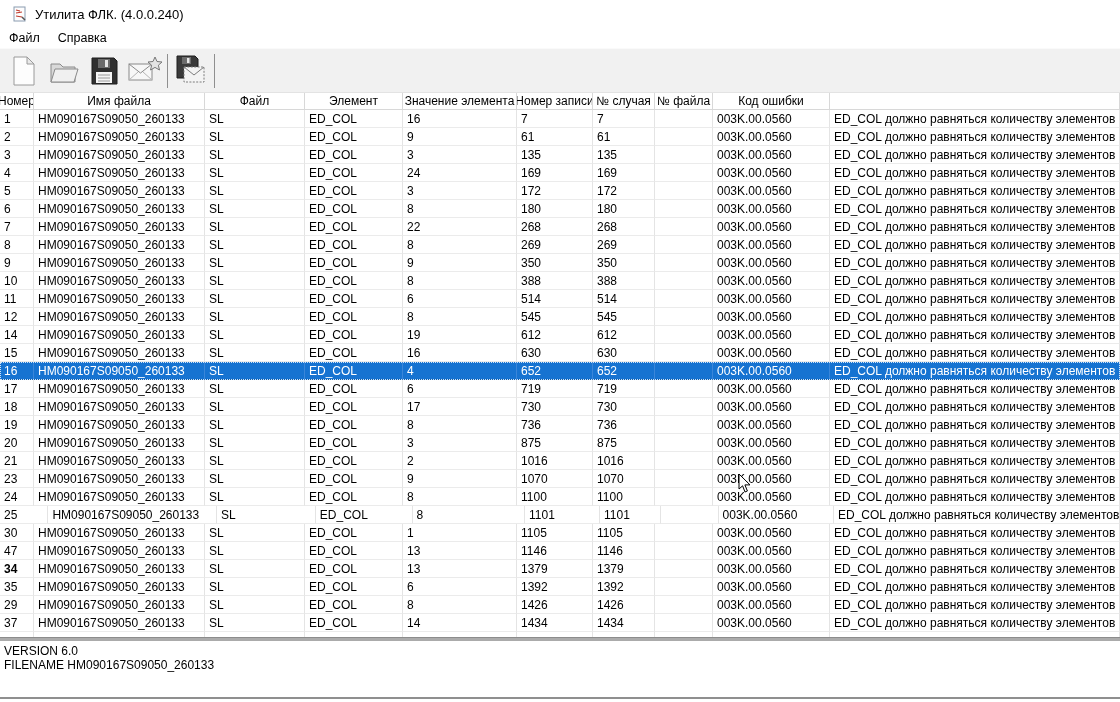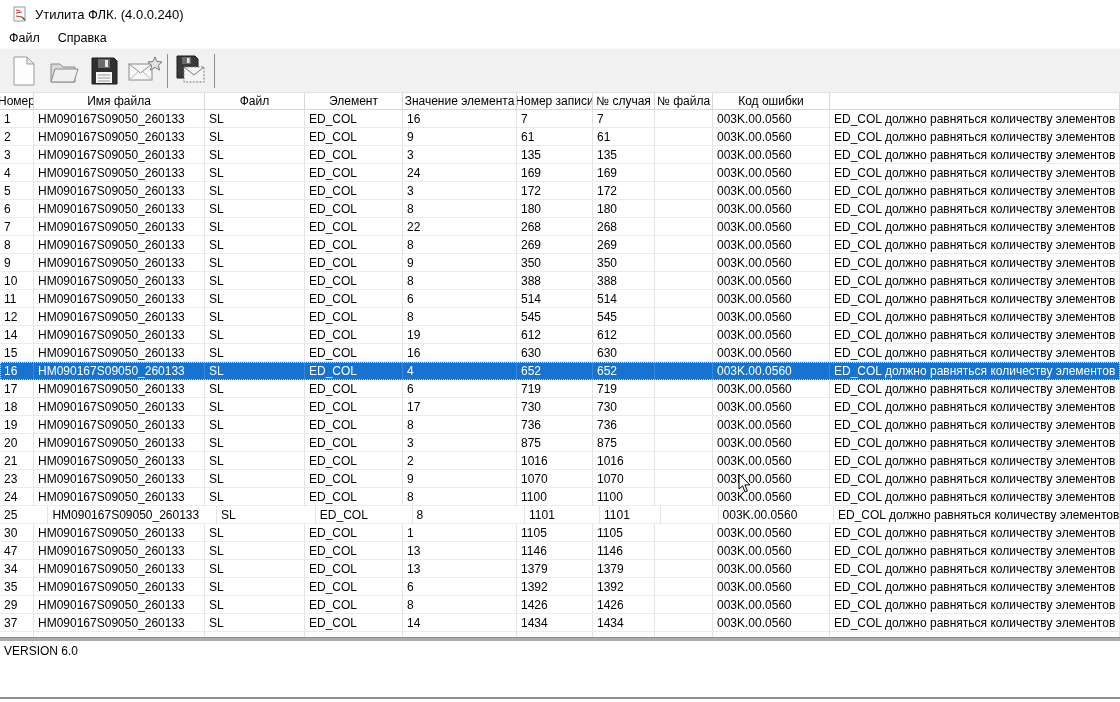--- a/index.html
+++ b/index.html
@@ -424,21 +424,21 @@
           <div class="td" style="width: 100px;">SL</div>
           <div class="td" style="width: 98px;">ED_COL</div>
           <div class="td" style="width: 114px;">13</div>
           <div class="td" style="width: 76px;">1146</div>
           <div class="td" style="width: 62px;">1146</div>
           <div class="td" style="width: 58px;"></div>
           <div class="td" style="width: 117px;">003K.00.0560</div>
           <div class="td" style="width: 290px;">ED_COL должно равняться количеству элементов USL, в</div>
         </div>
         <div class="tr">
-          <div class="td" style="width: 34px;">34</div>
+          <div class="td" style="width: 34px; font-weight: bold;">34</div>
           <div class="td" style="width: 171px;">HM090167S09050_260133</div>
           <div class="td" style="width: 100px;">SL</div>
           <div class="td" style="width: 98px;">ED_COL</div>
           <div class="td" style="width: 114px;">13</div>
           <div class="td" style="width: 76px;">1379</div>
           <div class="td" style="width: 62px;">1379</div>
           <div class="td" style="width: 58px;"></div>
           <div class="td" style="width: 117px;">003K.00.0560</div>
           <div class="td" style="width: 290px;">ED_COL должно равняться количеству элементов USL, в</div>
         </div>
@@ -489,20 +489,21 @@
           <div class="td" style="width: 58px;"></div>
           <div class="td" style="width: 117px;"></div>
           <div class="td" style="width: 290px;"></div>
         </div>
       </div>
     <div class="table-bottom"></div>
   </div>
 
   <div class="status">
     <div>VERSION 6.0</div>
+    <div>FILENAME HM090167S09050_260133</div>
   </div>
 
   <div class="bottom-line"></div>
 
   <div class="cursor">
     <svg width="14" height="21" viewBox="0 0 14 21">
       <path d="M1 1 L1 16 L4.6 12.8 L7 19 L9.4 18 L6.9 11.9 L12 11.9 Z" fill="#fff" stroke="#000" stroke-width="1"></path>
     </svg>
   </div>
 

